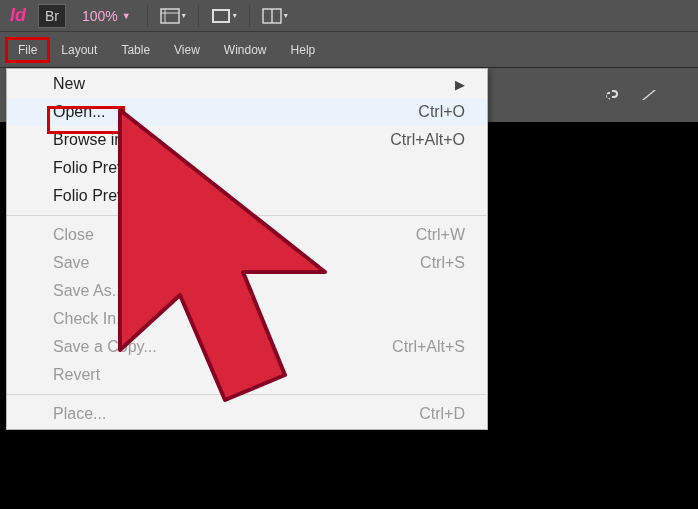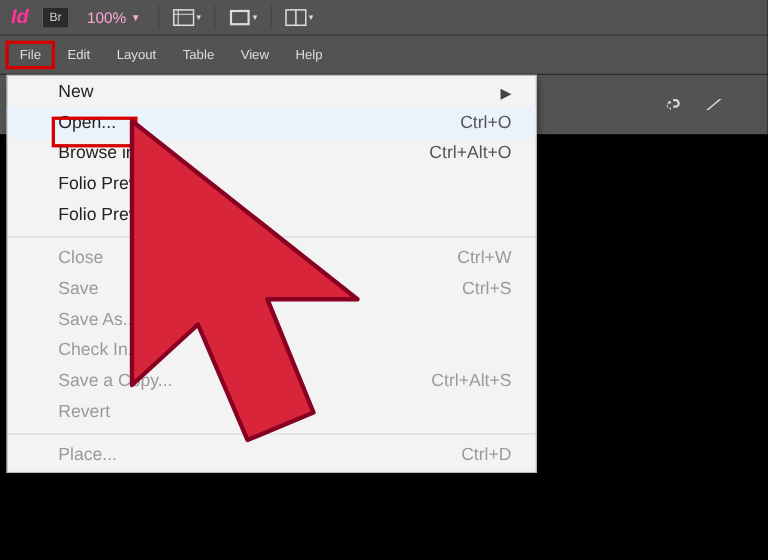--- a/index.html
+++ b/index.html
@@ -8,21 +8,21 @@
 .toolbar-top {
   height: 32px;
   background: #535353;
   display: flex;
   align-items: center;
   padding: 0 6px;
   gap: 8px;
   border-bottom: 1px solid #3a3a3a;
 }
 .app-logo { color: #ff3399; font-weight: bold; font-size: 18px; font-style: italic; padding: 0 4px; }
-.br-btn { background: #2a2a2a; color: #ccc; font-size: 11px; padding: 3px 6px; border: 1px solid #666; }
+.br-btn { background: #2a2a2a; color: #ccc; font-size: 14px; padding: 3px 6px; border: 1px solid #666; }
 .zoom { color: #f9a8d4; font-size: 14px; padding: 0 8px; display: flex; align-items: center; gap: 4px; }
 .zoom-caret { font-size: 9px; }
 .tb-sep { width: 1px; height: 22px; background: #444; }
 .view-icon { width: 34px; height: 22px; color: #ddd; display: flex; align-items: center; justify-content: center; position: relative; }
 .view-icon svg { width: 20px; height: 16px; }
 .mini-caret { font-size: 8px; color: #ddd; margin-left: 2px; }
 
 .menubar {
   height: 36px;
   background: #535353;
@@ -136,24 +136,24 @@
     <svg viewBox="0 0 20 16">
         <rect x="1" y="1" width="18" height="14" fill="none" stroke="#ddd" stroke-width="1.4"></rect>
         <line x1="10" y1="1" x2="10" y2="15" stroke="#ddd" stroke-width="1.4"></line>
       </svg>
     <span class="mini-caret">▾</span>
   </span>
 </div>
 
 <div class="menubar">
   <span class="menubar-item file-hl">File</span>
-  <span class="menubar-item">Edit</span>
   <span class="menubar-item">Layout</span>
   <span class="menubar-item">Table</span>
   <span class="menubar-item">View</span>
+  <span class="menubar-item">Window</span>
   <span class="menubar-item">Help</span>
 </div>
 
 <div class="workspace">
   <div class="ctrl-row">
     <span class="ctrl-ico">
       <svg viewBox="0 0 18 18">
           <path d="M6 12a4 4 0 0 1 0-6h2v2H6a2 2 0 0 0 0 4h2v2zm4-8h2a4 4 0 0 1 0 8h-2v-2h2a2 2 0 0 0 0-4h-2z" fill="#ddd"></path>
         </svg>
     </span>

